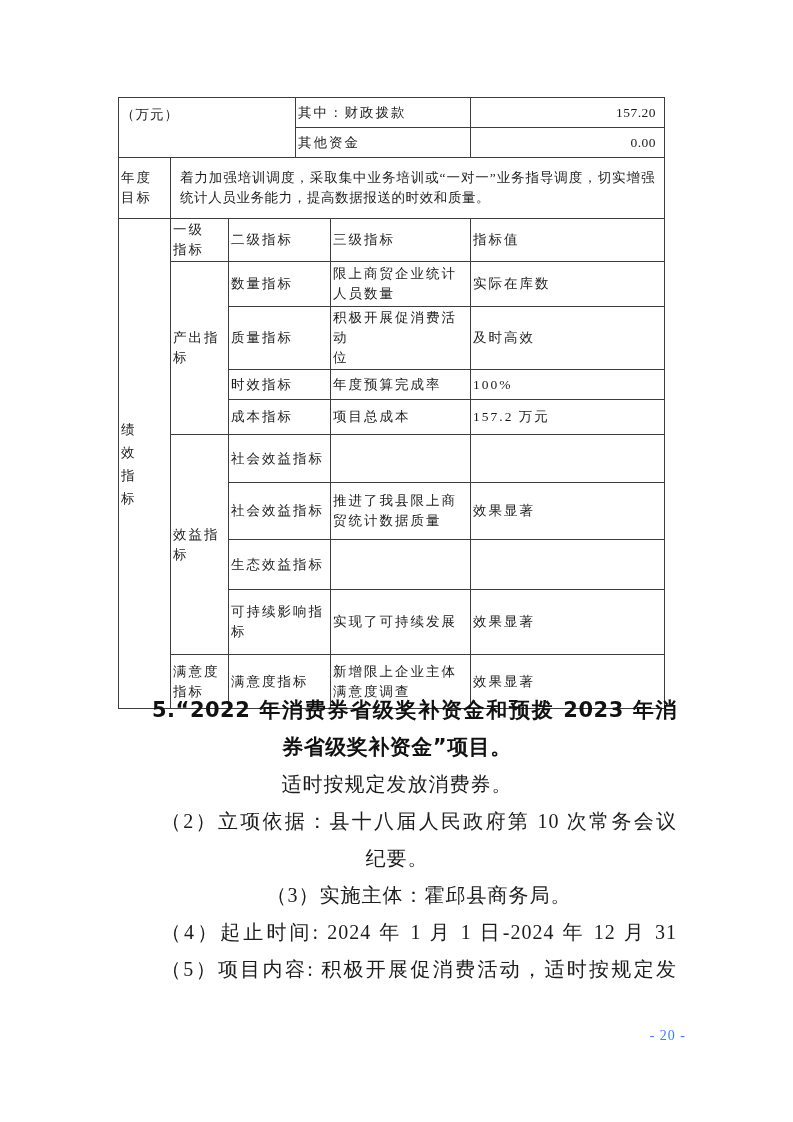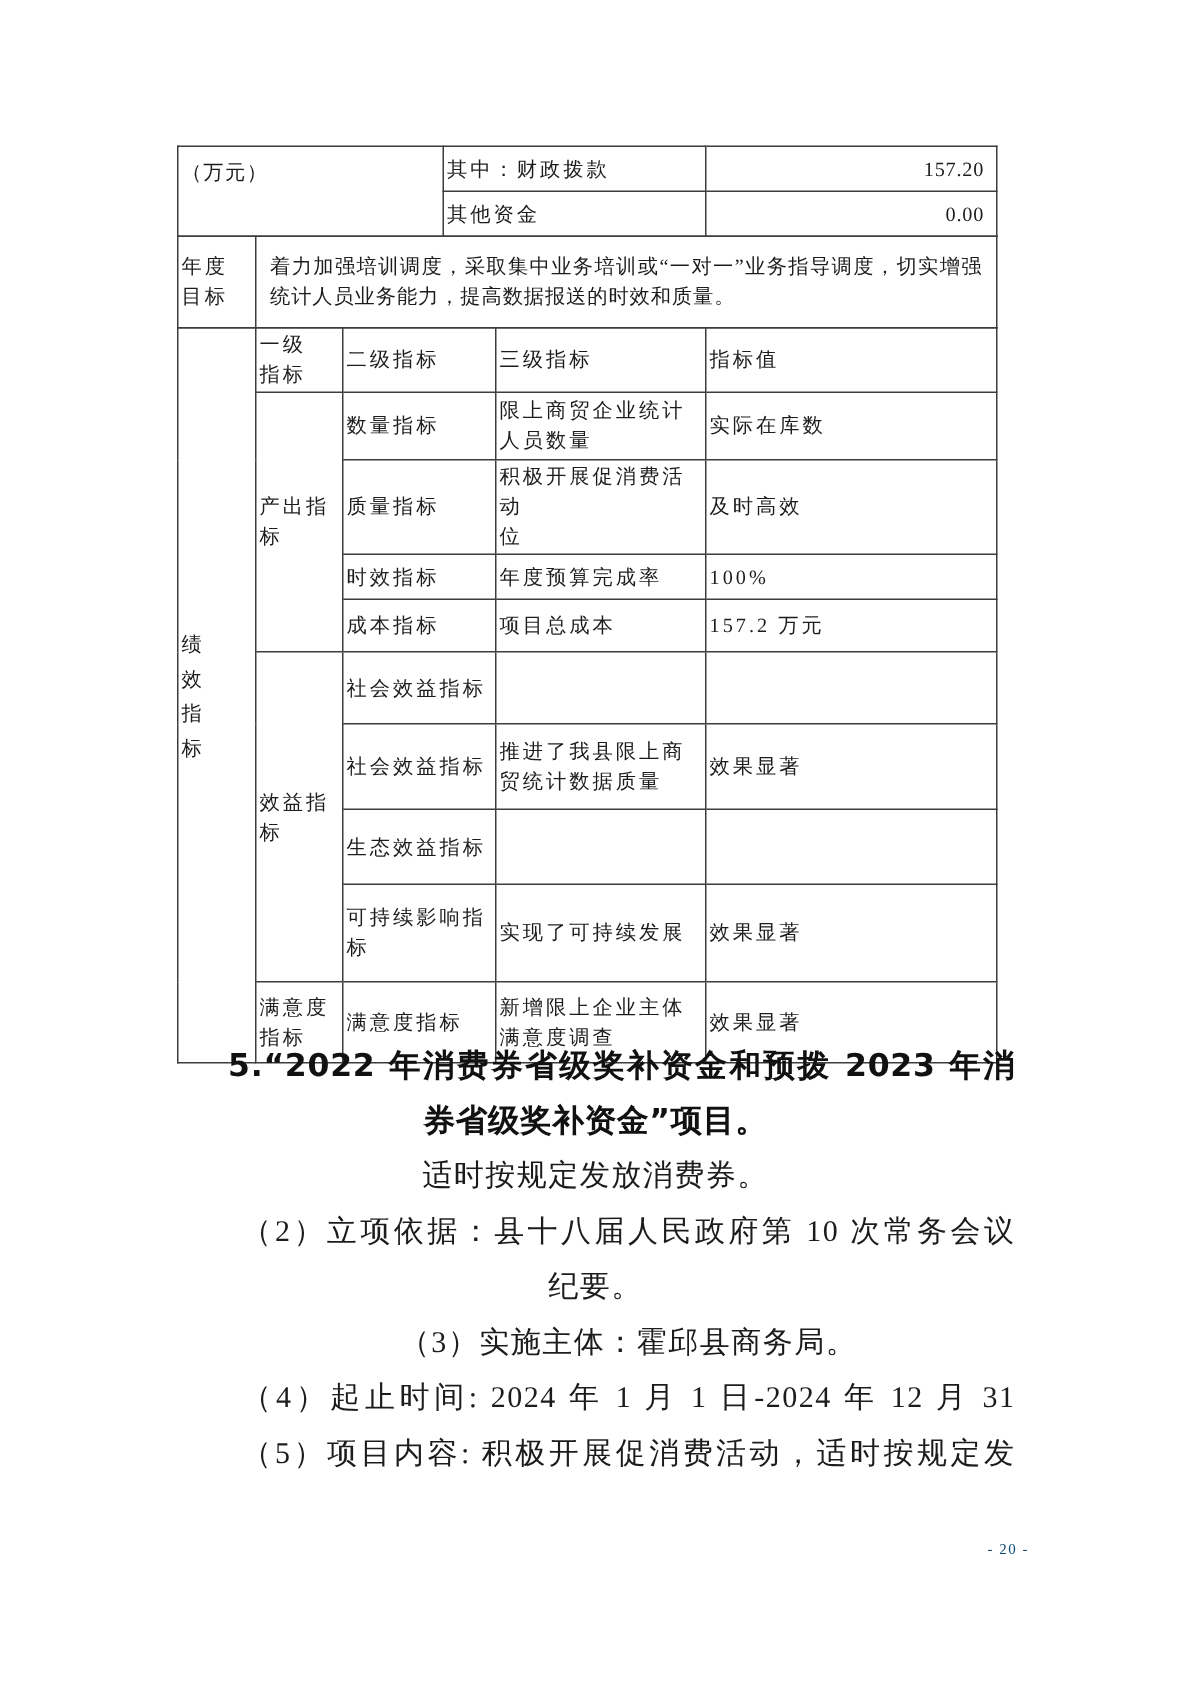--- a/index.html
+++ b/index.html
@@ -41,21 +41,21 @@
             overflow:hidden; }
   .line.ind { padding-left:44px; }
   .line.head {
     font-family:"DejaVu Sans","Liberation Sans",sans-serif;
     font-weight:700; font-size:21px; letter-spacing:0.5px; color:#111;
   }
   .line.head.ind { padding-left:35px; }
 
   .page-num {
     position:absolute; left:640px; top:1028px; width:46px;
-    font-size:10px; letter-spacing:1px; text-align:right; color:#0c4a6e;
+    font-size:14px; letter-spacing:1px; text-align:right; color:#3b82f6;
   }
 </style>
 </head>
 <body>
 
 <div class="page">
 
   <div class="table-block">
 
     <table class="tbl1">

